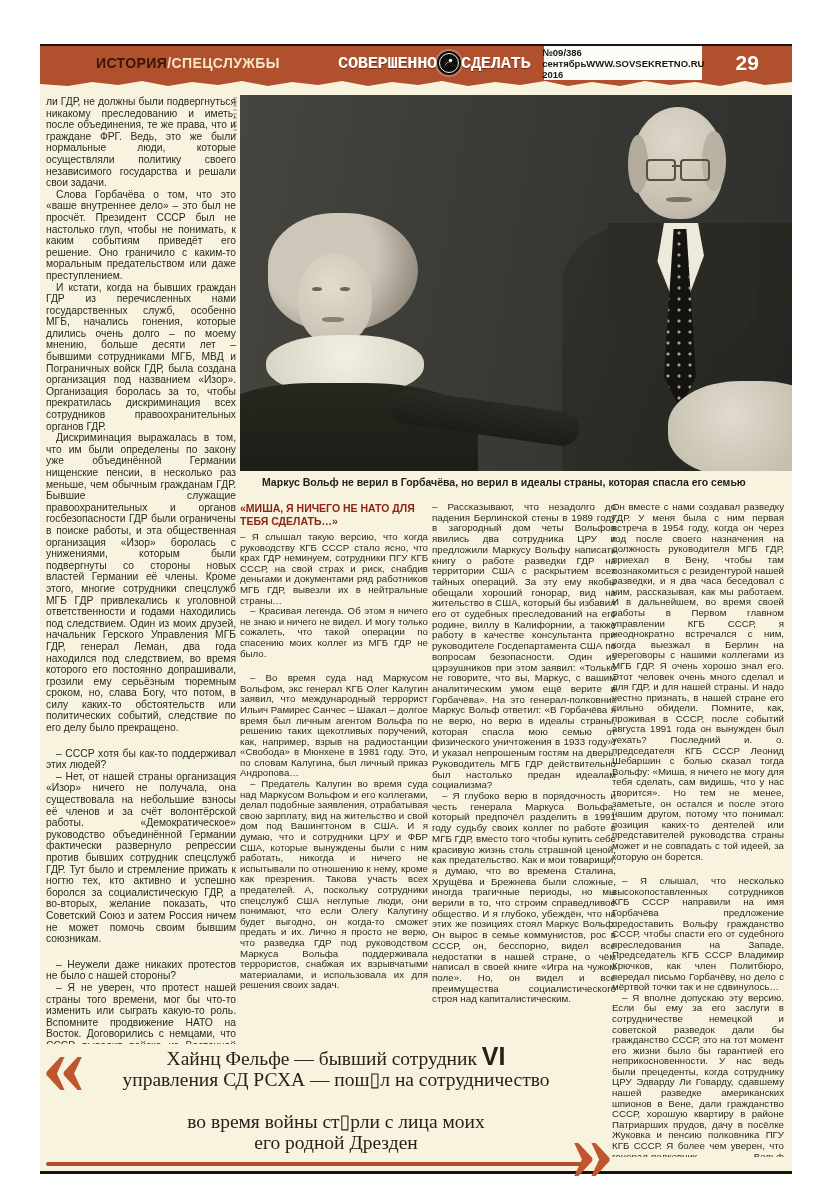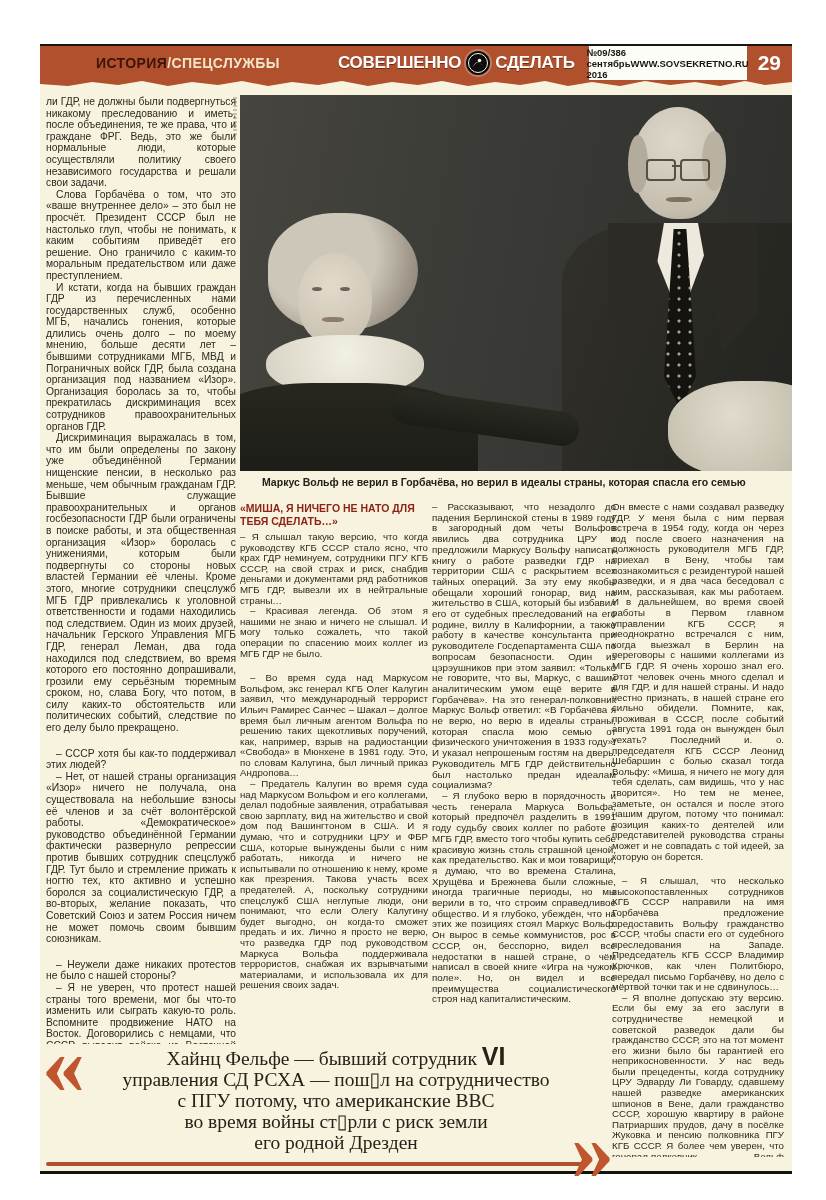--- a/index.html
+++ b/index.html
@@ -7,21 +7,21 @@
        font-family:"Liberation Sans",sans-serif;color:#262620;}
   .page{position:absolute;left:40px;top:44px;width:752px;height:1127px;
         background:#f8f3de;border-bottom:3px solid #15130f;}
   
   .hdr{position:absolute;left:0;top:0;width:752px;height:34px;background:#b0502d;
        border-top:2px solid #191512;display:flex;align-items:center;}
   .hdr-torn{position:absolute;left:0;top:36px;width:752px;height:7px;}
   .hdr-section{margin-left:56px;width:230px;font-size:14px;letter-spacing:.4px;white-space:nowrap;}
   .hdr-section b{color:#3c150a;font-weight:bold;}
   .hdr-section span{color:#f2e6c8;font-weight:bold;}
-  .masthead{display:flex;align-items:center;gap:5px;margin-left:12px;}
+  .masthead{display:flex;align-items:center;margin-left:12px;font-family:Liberation Mono, monospace;}
   .masthead .mword{color:#ffffff;font-weight:bold;font-size:17px;letter-spacing:-.3px;
         text-shadow:0 1px 0 rgba(60,20,5,.6);}
   .mlogo{width:24px;height:24px;border-radius:50%;background:#0d0d0d;position:relative;
         box-shadow:0 0 0 2px rgba(255,255,255,.25);}
   .mlogo svg{position:absolute;left:0;top:0;}
   .issuebox{margin-left:14px;background:#fdfdf8;height:34px;width:158px;
         display:flex;flex-direction:row;justify-content:center;align-items:center;}
   .issuebox .l1{font-size:9.5px;font-weight:bold;color:#191613;}
   .issuebox .l2{font-size:9.5px;font-weight:bold;color:#191613;}
   .pagenum{flex:1;text-align:center;color:#fff;font-weight:bold;font-size:21px;}
@@ -159,21 +159,21 @@
       <p class="gap">– СССР хотя бы как-то поддерживал этих людей?</p>
       <p>– Нет, от нашей страны организация «Изор» ничего не получала, она существовала на небольшие взносы её членов и за счёт волонтёрской работы. «Демократическое» руководство объединённой Германии фактически развернуло репрессии против бывших сотрудник спецслужб ГДР. Тут было и стремление прижать к ногтю тех, кто активно и успешно боролся за социалистическую ГДР, а во-вторых, желание показать, что Советский Союз и затем Россия ничем не может помочь своим бывшим союзникам.</p>
       <p class="gap">– Неужели даже никаких протестов не было с нашей стороны?</p>
       <p>– Я не уверен, что протест нашей страны того времени, мог бы что-то изменить или сыграть какую-то роль. Вспомните продвижение НАТО на Восток. Договорились с немцами, что СССР выводит войска из Восточной Европы, а ФРГ и США не расширяют своего присутствия в ней. И что из этого получилось? Документов с подписью руководства СССР и стран – членов НАТО не было. Впрочем, если бы даже такой договор был, то все знают, как США попирает мировое право, вспомним Югославию, Ирак, Сирию, Ливию.</p>
     </div>
 
   <div class="col col2" lang="ru">
     <h3 class="subhead">«МИША, Я НИЧЕГО НЕ НАТО ДЛЯ ТЕБЯ СДЕЛАТЬ…»</h3>
     <div>
         <p>– Я слышал такую версию, что когда руководству КГБ СССР стало ясно, что крах ГДР неминуем, сотрудники ПГУ КГБ СССР, на свой страх и риск, снабдив деньгами и документами ряд работников МГБ ГДР, вывезли их в нейтральные страны…</p>
-        <p>– Красивая легенда. Об этом я нашими не знаю и ничего не слышал. И могу только сожалеть, что такой операции по спасению моих коллег из МГБ ГДР не было.</p>
+        <p>– Красивая легенда. Об этом я ничего не знаю и ничего не видел. И могу только сожалеть, что такой операции по спасению моих коллег из МГБ ГДР не было.</p>
         <p class="gap">– Во время суда над Маркусом Вольфом, экс генерал КГБ Олег Калугин заявил, что международный террорист Ильич Рамирес Санчес – Шакал – долгое время был личным агентом Вольфа по решению таких щекотливых поручений, как, например, взрыв на радиостанции «Свобода» в Мюнхене в 1981 году. Это, по словам Калугина, был личный приказ Андропова…</p>
         <p>– Предатель Калугин во время суда над Маркусом Вольфом и его коллегами, делал подобные заявления, отрабатывая свою зарплату, вид на жительство и свой дом под Вашингтоном в США. И я думаю, что и сотрудники ЦРУ и ФБР США, которые вынуждены были с ним работать, никогда и ничего не испытывали по отношению к нему, кроме как презрения. Такова участь всех предателей. А, поскольку сотрудники спецслужб США неглупые люди, они понимают, что если Олегу Калугину будет выгодно, он когда-то сможет предать и их. Лично я просто не верю, что разведка ГДР под руководством Маркуса Вольфа поддерживала террористов, снабжая их взрывчатыми материалами, и использовала их для решения своих задач.</p>
       </div>
   </div>
 
   <div class="col col3" lang="ru">
       <p>– Рассказывают, что незадолго до падения Берлинской стены в 1989 году в загородный дом четы Вольфов явились два сотрудника ЦРУ и предложили Маркусу Вольфу написать книгу о работе разведки ГДР на территории США с раскрытием всех тайных операций. За эту ему якобы обещали хороший гонорар, вид на жительство в США, который бы избавил его от судебных преследований на его родине, виллу в Калифорнии, а также работу в качестве консультанта при руководителе Госдепартамента США по вопросам безопасности. Один из цэрэушников при этом заявил: «Только не говорите, что вы, Маркус, с вашим аналитическим умом ещё верите в Горбачёва». На это генерал-полковник Маркус Вольф ответил: «В Горбачёва я не верю, но верю в идеалы страны, которая спасла мою семью от физического уничтожения в 1933 году»! И указал непрошеным гостям на дверь. Руководитель МГБ ГДР действительно был настолько предан идеалам социализма?</p>
       <p>– Я глубоко верю в порядочность и честь генерала Маркуса Вольфа, который предпочёл разделить в 1991 году судьбу своих коллег по работе в МГБ ГДР, вместо того чтобы купить себе красивую жизнь столь страшной ценой, как предательство. Как и мои товарищи, я думаю, что во времена Сталина, Хрущёва и Брежнева были сложные, иногда трагичные периоды, но мы верили в то, что строим справедливое общество. И я глубоко, убеждён, что на этих же позициях стоял Маркус Вольф. Он вырос в семье коммунистов, рос в СССР, он, бесспорно, видел все недостатки в нашей стране, о чём написал в своей книге «Игра на чужом поле». Но, он видел и все преимущества социалистического строя над капиталистическим.</p>
     </div>
 
@@ -184,21 +184,21 @@
         <p>– Я вполне допускаю эту версию. Если бы ему за его заслуги в сотрудничестве немецкой и советской разведок дали бы гражданство СССР, это на тот момент его жизни было бы гарантией его неприкосновенности. У нас ведь были прецеденты, когда сотруднику ЦРУ Эдварду Ли Говарду, сдавшему нашей разведке американских шпионов в Вене, дали гражданство СССР, хорошую квартиру в районе Патриарших прудов, дачу в посёлке Жуковка и пенсию полковника ПГУ КГБ СССР. Я более чем уверен, что генерал-полковник Вольф заслуживал такого же отношения со стороны советского руководства. Но, увы…</p>
       </div>
 
   </div>
 
   <div class="quote">
     <span class="q-open">«</span>
     <div class="q-text">
       <span>Хайнц Фельфе — бывший сотрудник </span><span class="num">VI</span><br>
       <span>управления СД РСХА — пош▯л на сотрудничество</span><br>
-      <span>с ПГУ потому, что американские ВВС</span><br>
-      <span>во время войны ст▯рли с риск земли</span><br>
+      <br>
+      <span>во время войны ст▯рли с лица моих</span><br>
       <span>его родной Дрезден</span>
     </div>
     <div class="q-rule"></div>
     <span class="q-close">»</span>
   </div>
 
 </div>
 
 </body></html>

